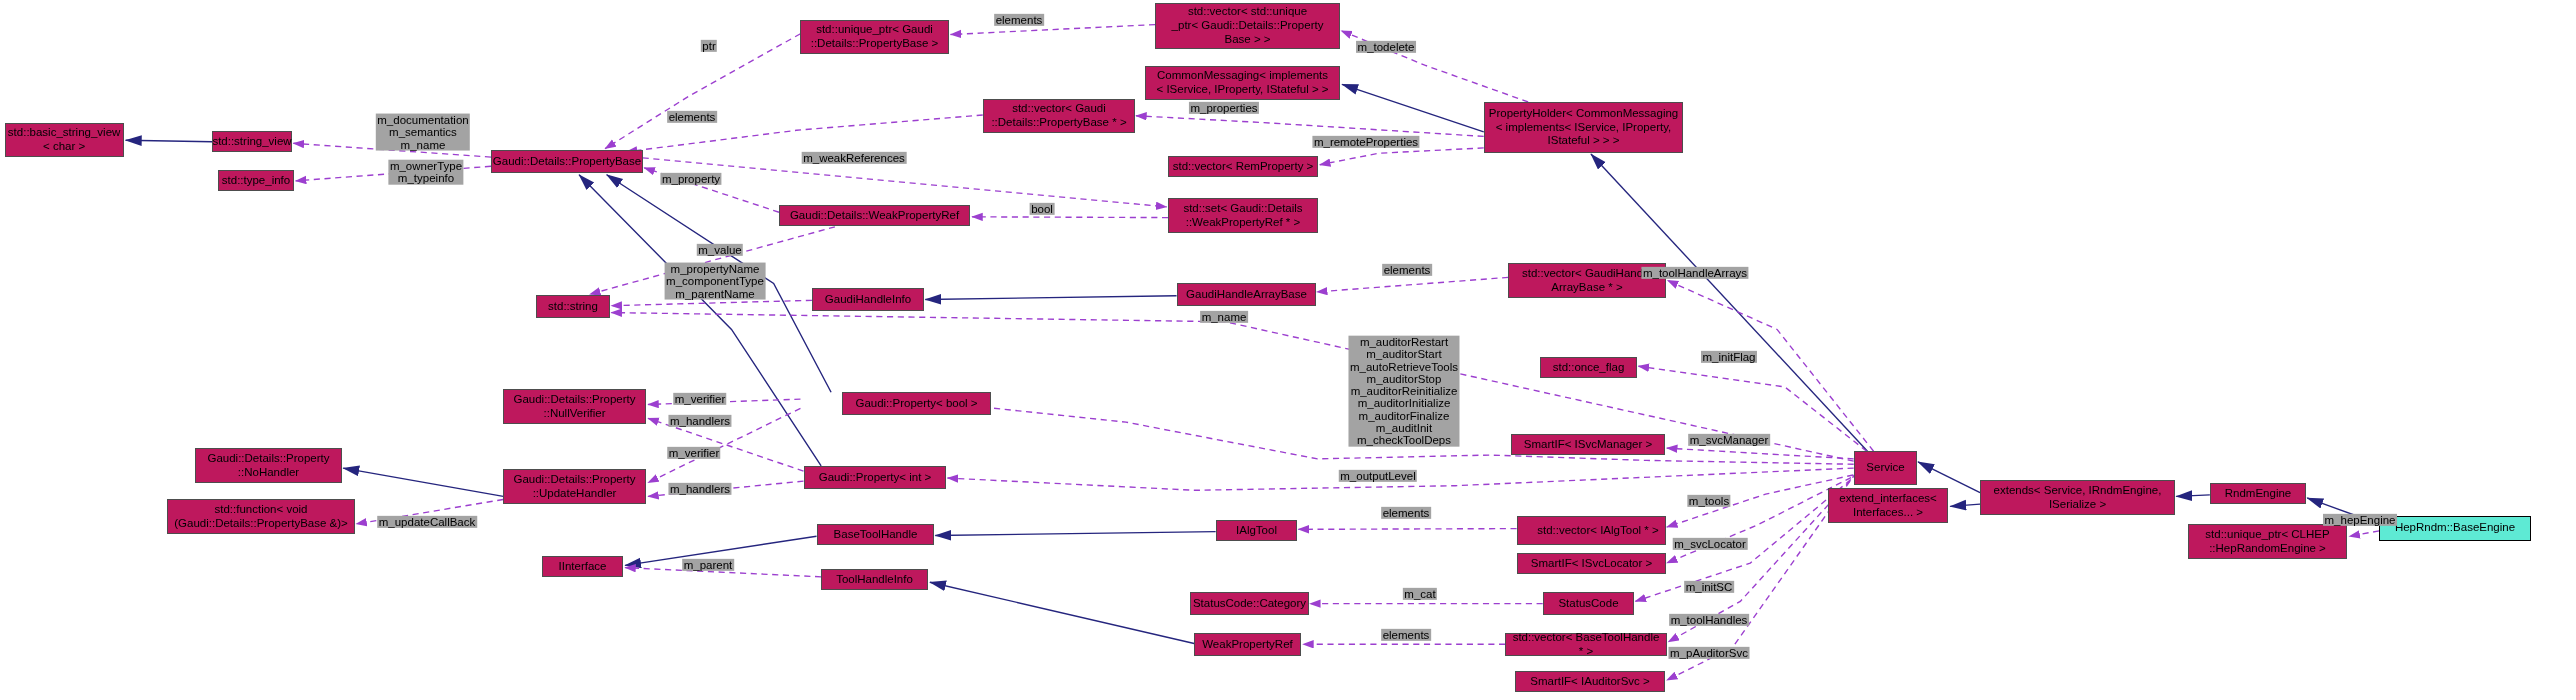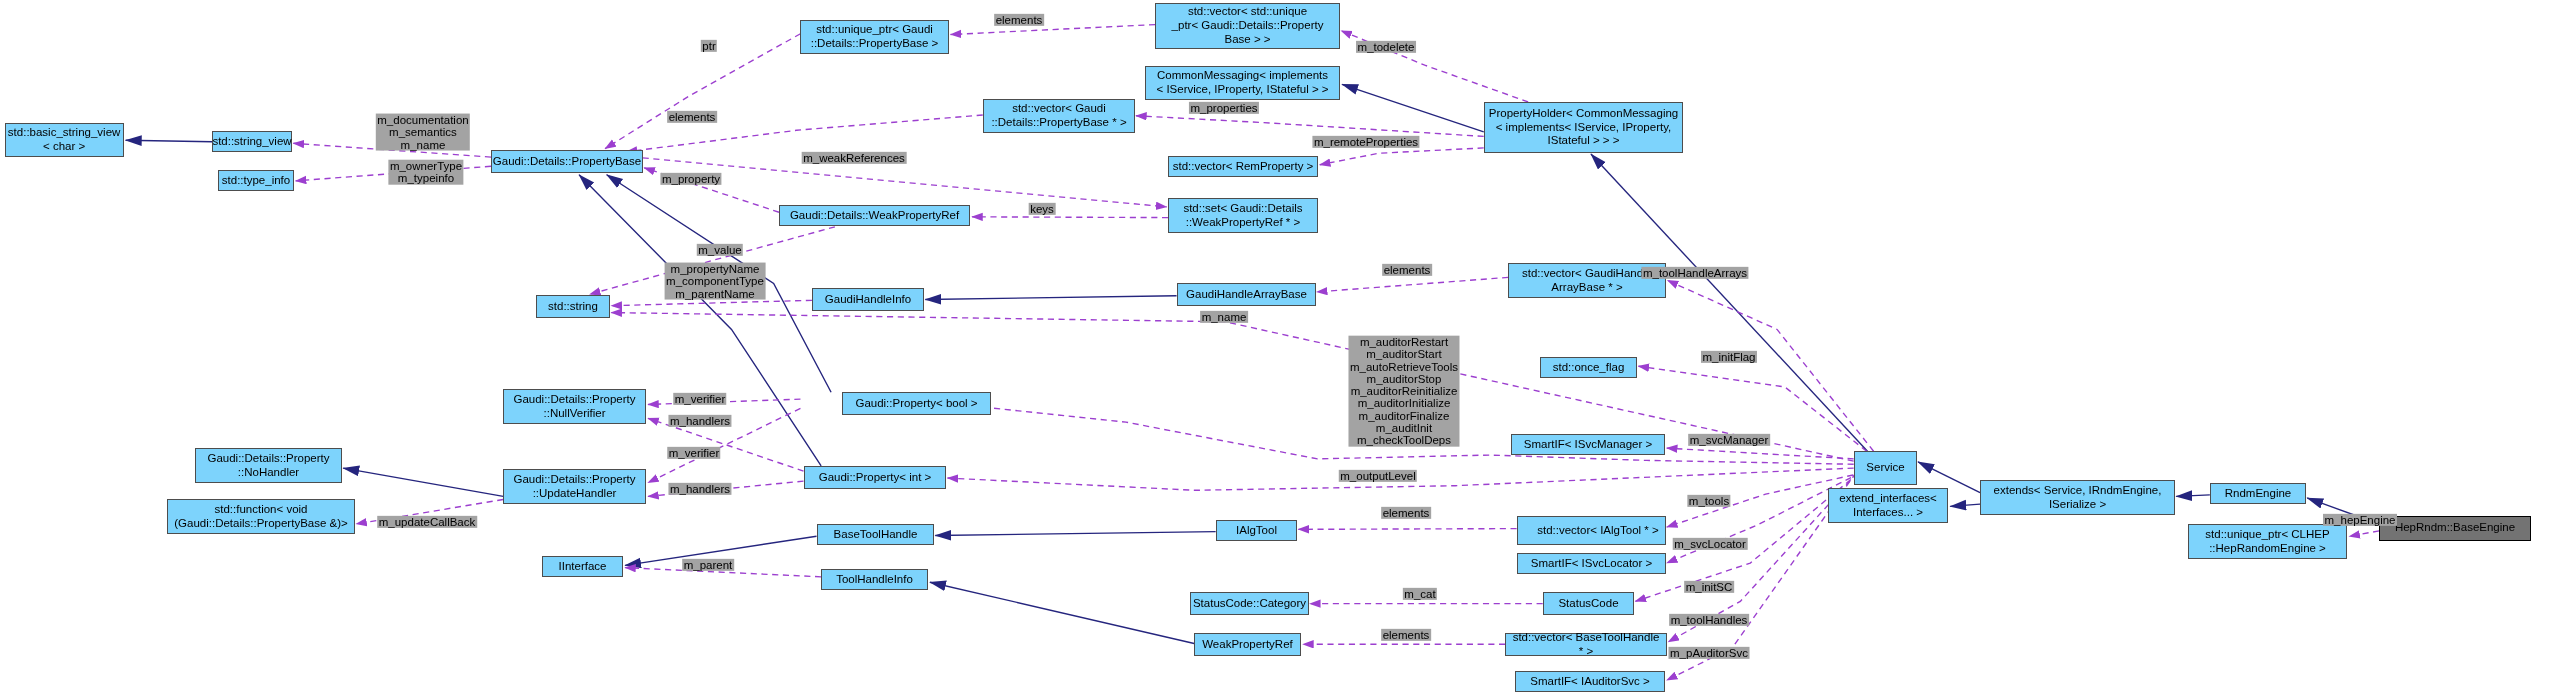--- a/index.html
+++ b/index.html
@@ -8,31 +8,31 @@
     width:2576px;height:701px;
     background:#ffffff;
     font-family:"Liberation Sans","DejaVu Sans",sans-serif;
     overflow:hidden;
   }
   #edges{position:absolute;left:0;top:0;width:2576px;height:701px;}
   .node{
     position:absolute;
     box-sizing:border-box;
     border:1.1px solid #4d4d4d;
-    background:#7dd3fc;
+    background:#be185d;
     color:#000000;
     display:flex;align-items:center;justify-content:center;
     text-align:center;
     font-size:11.5px;line-height:13.8px;
     white-space:pre-line;
     padding:0.8px 3.1px;
     z-index:2;
   }
   .node.highlight{
-    background:#737373;
+    background:#5eead4;
     border:1.5px solid #000000;
   }
   .edge-label{
     position:absolute;
     transform:translate(-50%,-50%);
     color:#000000;
     font-size:11.5px;line-height:12.3px;
     white-space:pre-line;
     text-align:center;
     background:#a3a3a3;
@@ -171,21 +171,21 @@
       <div class="edge-label" style="left: 1019px; top: 20px;">elements</div>
       <div class="edge-label" style="left: 1386px; top: 47px;">m_todelete</div>
       <div class="edge-label" style="left: 1224px; top: 108px;">m_properties</div>
       <div class="edge-label" style="left: 1366px; top: 142px;">m_remoteProperties</div>
       <div class="edge-label" style="left: 423px; top: 132px;">m_documentation
 m_semantics
 m_name</div>
       <div class="edge-label" style="left: 426px; top: 172px;">m_ownerType
 m_typeinfo</div>
       <div class="edge-label" style="left: 854px; top: 158px;">m_weakReferences</div>
-      <div class="edge-label" style="left: 1042px; top: 209px;">keys</div>
+      <div class="edge-label" style="left: 1042px; top: 209px;">bool</div>
       <div class="edge-label" style="left: 691px; top: 179px;">m_property</div>
       <div class="edge-label" style="left: 720px; top: 250px;">m_value</div>
       <div class="edge-label" style="left: 715px; top: 281px;">m_propertyName
 m_componentType
 m_parentName</div>
       <div class="edge-label" style="left: 1224px; top: 317px;">m_name</div>
       <div class="edge-label" style="left: 1407px; top: 270px;">elements</div>
       <div class="edge-label" style="left: 1695px; top: 273px;">m_toolHandleArrays</div>
       <div class="edge-label" style="left: 1729px; top: 357px;">m_initFlag</div>
       <div class="edge-label" style="left: 1729px; top: 440px;">m_svcManager</div>

